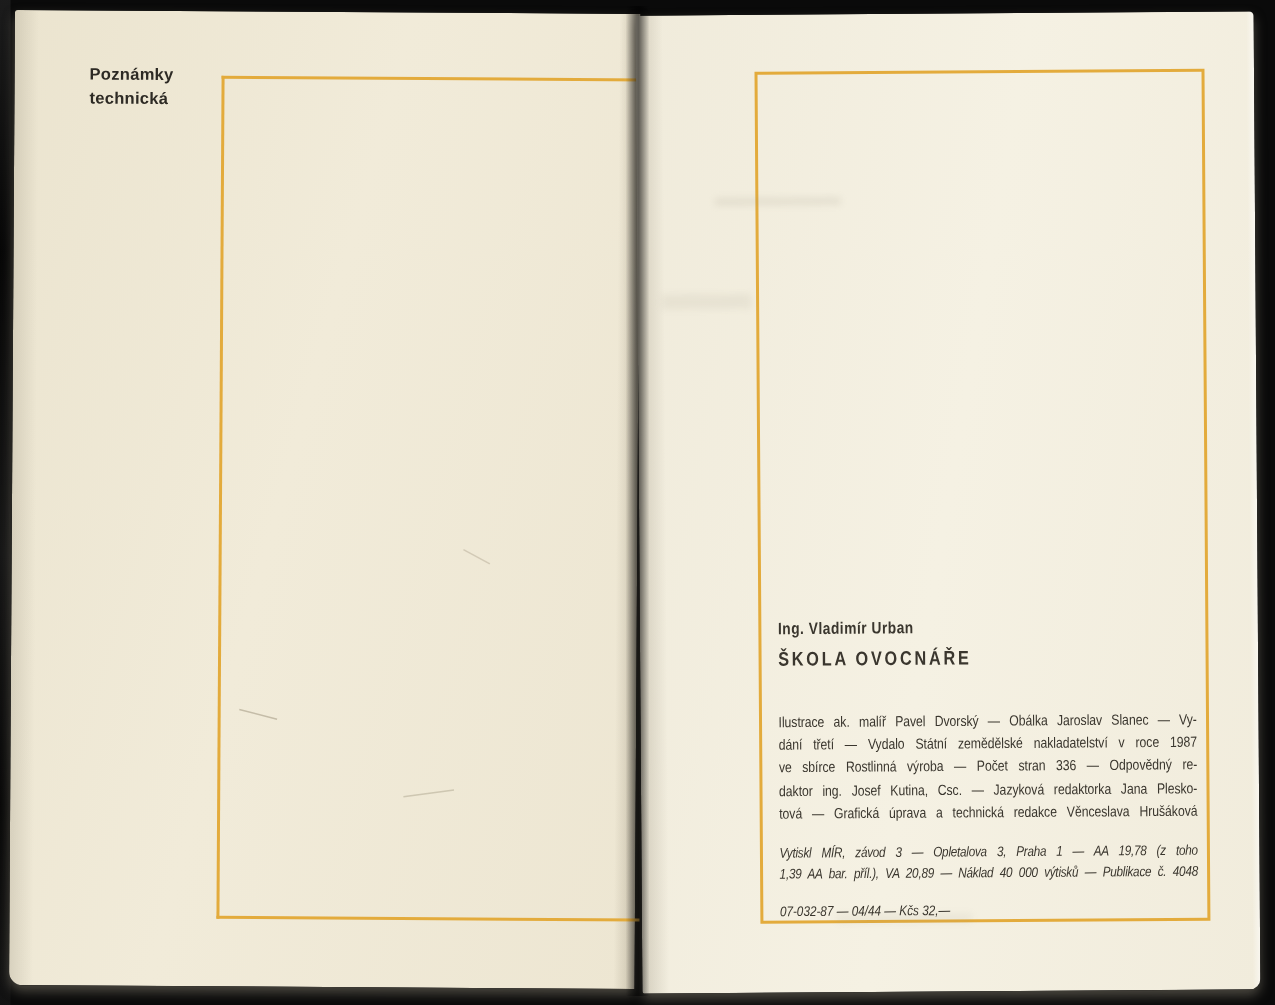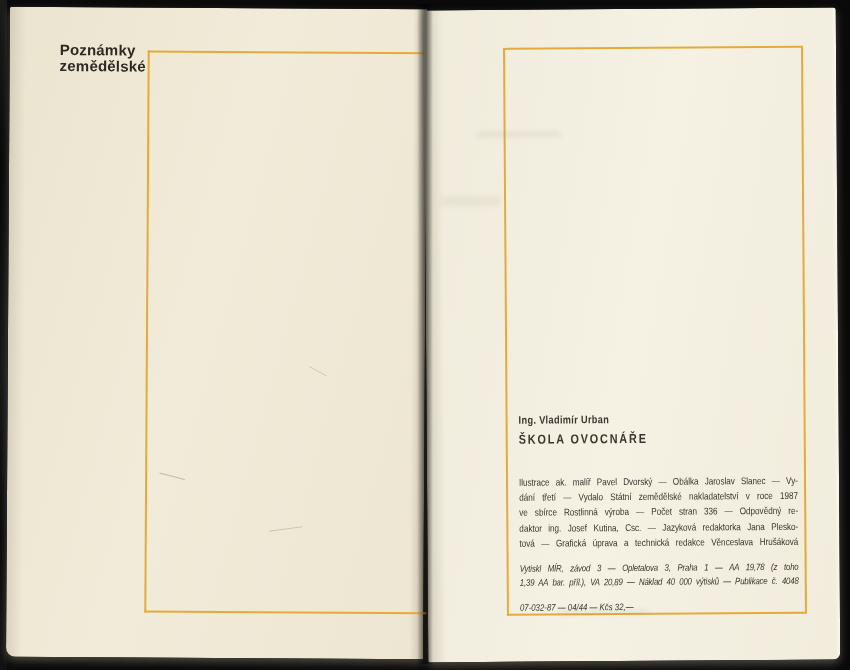--- a/index.html
+++ b/index.html
@@ -40,21 +40,21 @@
   }
 
   .gutter-shadow {
     position:absolute; left:417px; top:4px; width:16px; height:660px;
     background:linear-gradient(to right, rgba(0,0,0,0) , rgba(0,0,0,0.5) 45%, rgba(0,0,0,0.55) 55%, rgba(0,0,0,0));
     z-index:5;
   }
 
   .left-label {
     position:absolute; left:50px; top:35px;
-    font-size:15px; font-weight:bold; line-height:16px;
+    font-size:11px; font-weight:bold; line-height:16px;
     letter-spacing:0.2px; color:#2d2a24;
   }
 
   .rule-frame { position:absolute; border:2px solid var(--frame,#e3ab3c); }
   .left-frame { left:138px; top:43px; right:-3px; height:562px; border-right:none; }
   .right-frame { left:79px; top:38px; width:300px; height:568px; }
 
   .colophon {
     position:absolute; left:92px; top:404px; width:334px;
     transform:scaleX(0.835); transform-origin:0 0;
@@ -86,21 +86,21 @@
 </head>
 <body style="background: rgb(10, 10, 10);">
 
 <div class="scan">
 
   <div class="edge-shading"></div>
 
   <div class="page left-page">
     <div class="left-label">
       <div>Poznámky</div>
-      <div>zemědělské</div>
+      <div>technická</div>
     </div>
     <div class="rule-frame left-frame"></div>
     <div class="scratch s1"></div>
     <div class="scratch s2"></div>
     <div class="scratch s3"></div>
   </div>
 
   <div class="page right-page">
     <div class="rule-frame right-frame"></div>
     <div class="smudge m1"></div>

